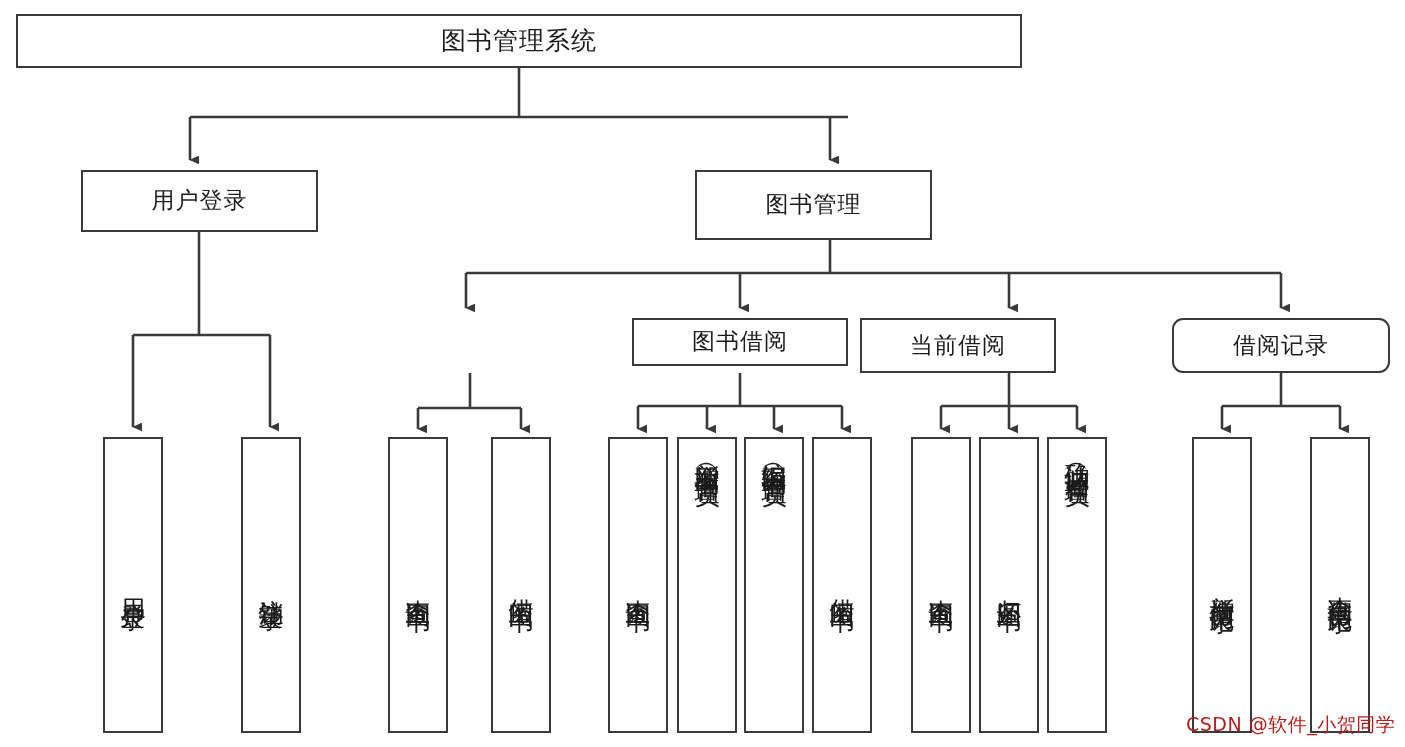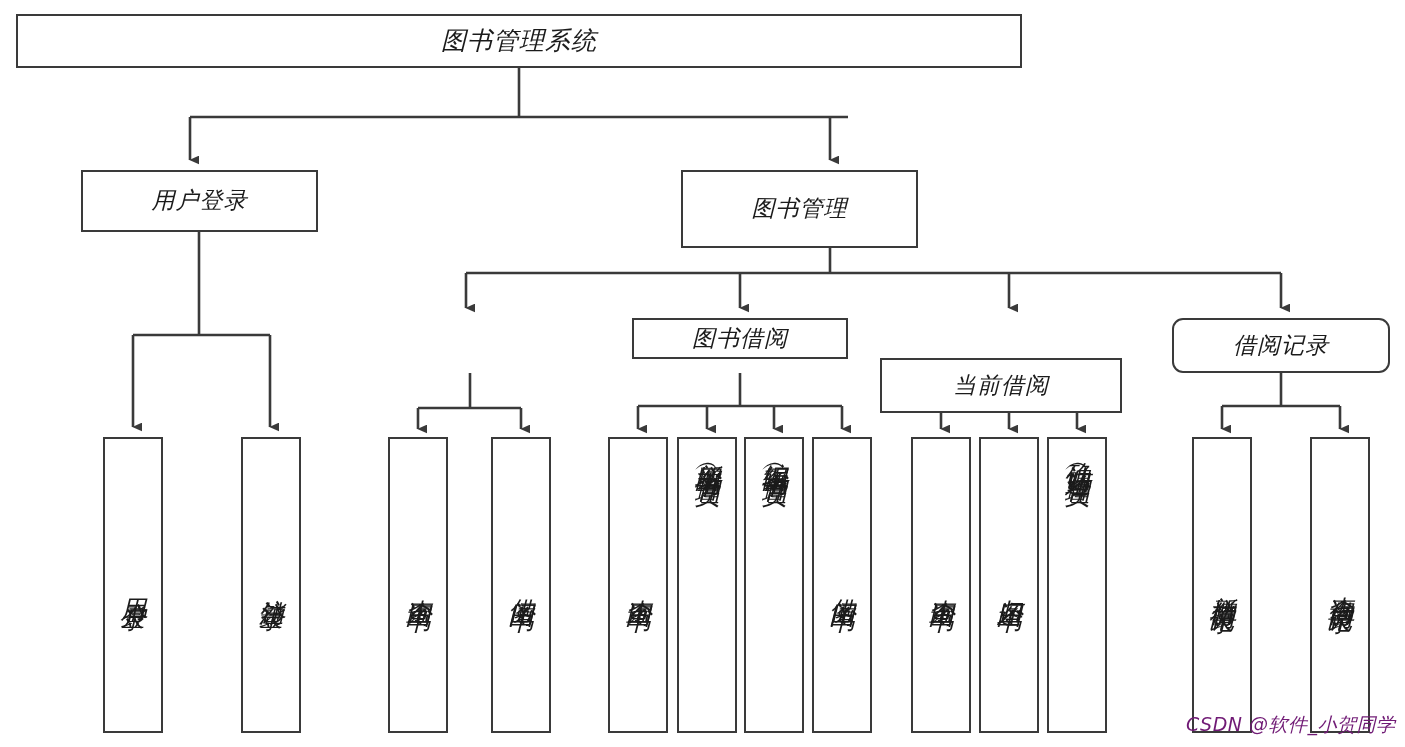--- a/index.html
+++ b/index.html
@@ -10,21 +10,20 @@
   }
   body {
     font-family: "DejaVu Sans", "Liberation Sans", sans-serif;
   }
   #diagram {
     position: relative;
     width: 1405px;
     height: 747px;
     background: #ffffff;
     overflow: hidden;
-    font-style: italic;
   }
   #connectors {
     position: absolute;
     left: 0;
     top: 0;
     width: 1405px;
     height: 747px;
     pointer-events: none;
   }
   .node {
@@ -62,21 +61,21 @@
   }
   .node.vert.centered {
     align-items: center;
     padding-top: 0;
   }
   .watermark {
     position: absolute;
     left: 1186px;
     top: 712px;
     font-size: 19px;
-    color: #701a75;
+    color: #b91c1c;
     white-space: nowrap;
     letter-spacing: 0.5px;
     font-family: "DejaVu Sans", "Liberation Sans", sans-serif;
   }
 </style>
 </head>
 <body>
 
 <div id="diagram">
 
@@ -130,28 +129,28 @@
     </g>
   </svg>
 
   <div class="node horiz root" style="left:16px; top:14px; width:1006px; height:54px;">
     <span>图书管理系统</span>
   </div>
 
   <div class="node horiz" style="left:81px; top:170px; width:237px; height:62px;">
     <span>用户登录</span>
   </div>
-  <div class="node horiz" style="left:681px; top:170px; width:237px; height:78px;">
+  <div class="node horiz" style="left:695px; top:170px; width:237px; height:70px;">
     <span>图书管理</span>
   </div>
 
-  <div class="node horiz" style="left:632px; top:318px; width:216px; height:41px;">
+  <div class="node horiz" style="left:632px; top:318px; width:216px; height:48px;">
     <span>图书借阅</span>
   </div>
-  <div class="node horiz" style="left:880px; top:318px; width:242px; height:55px;margin-top:40px;">
+  <div class="node horiz" style="left:860px; top:318px; width:196px; height:55px;">
     <span>当前借阅</span>
   </div>
   <div class="node horiz" style="left:1172px; top:318px; width:218px; height:55px;border-radius:11px;">
     <span>借阅记录</span>
   </div>
 
   <div class="node vert centered" style="left:103px; top:437px; width:60px; height:296px;">
     <span class="vlabel">用户登录</span>
   </div>
   <div class="node vert centered" style="left:241px; top:437px; width:60px; height:296px;">

